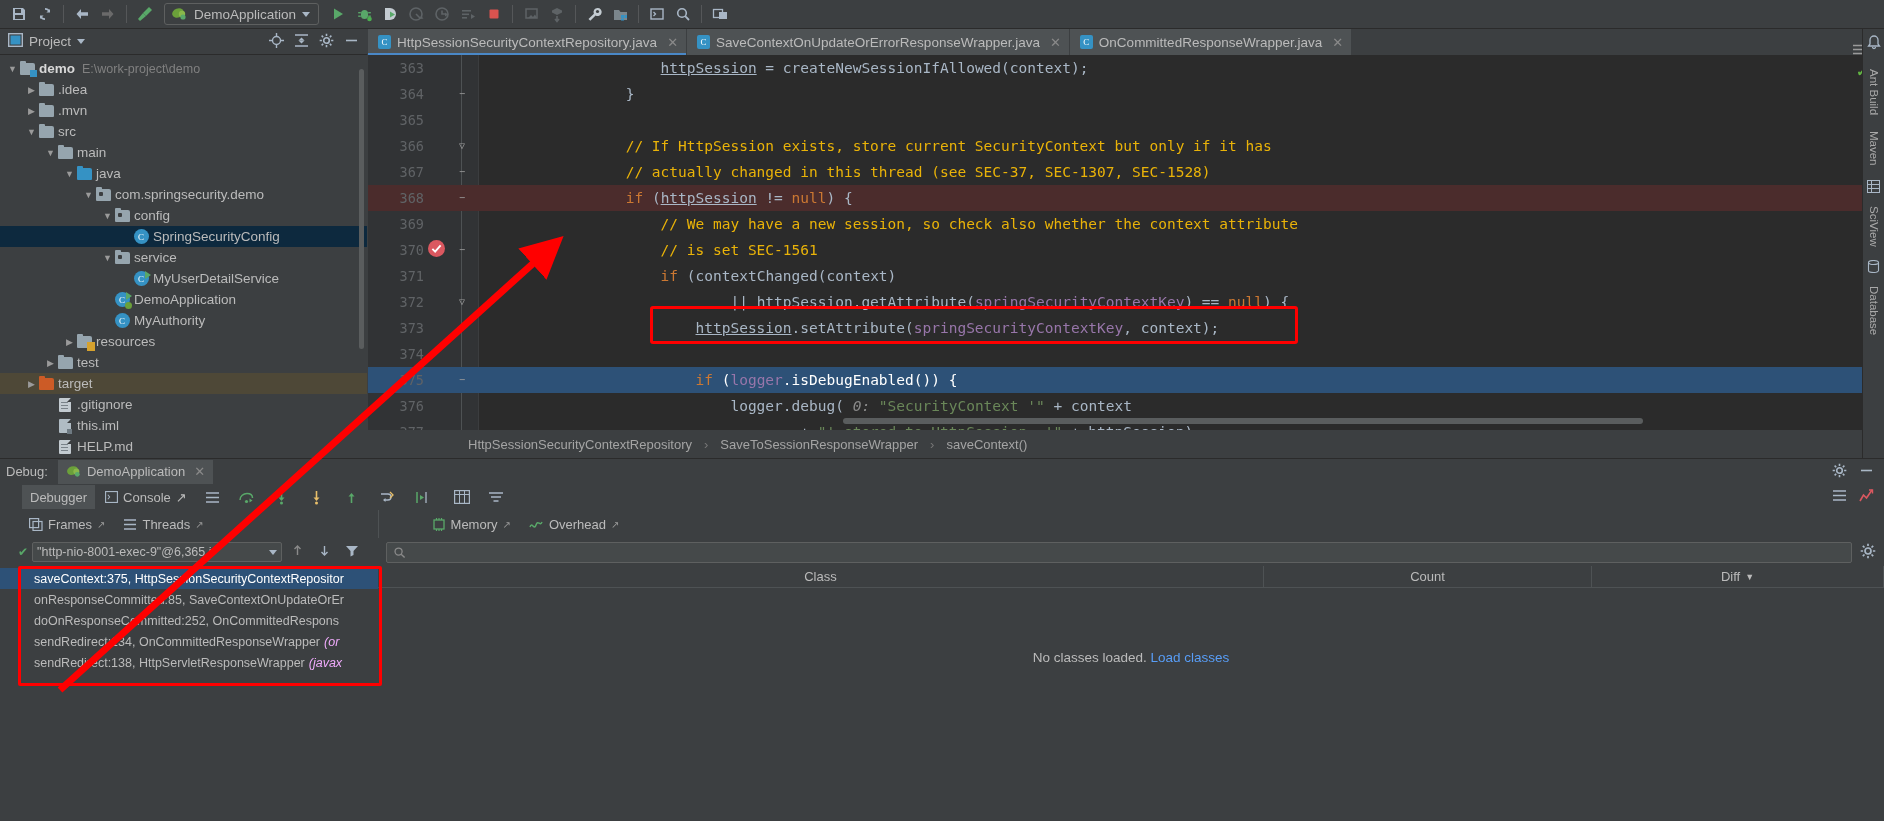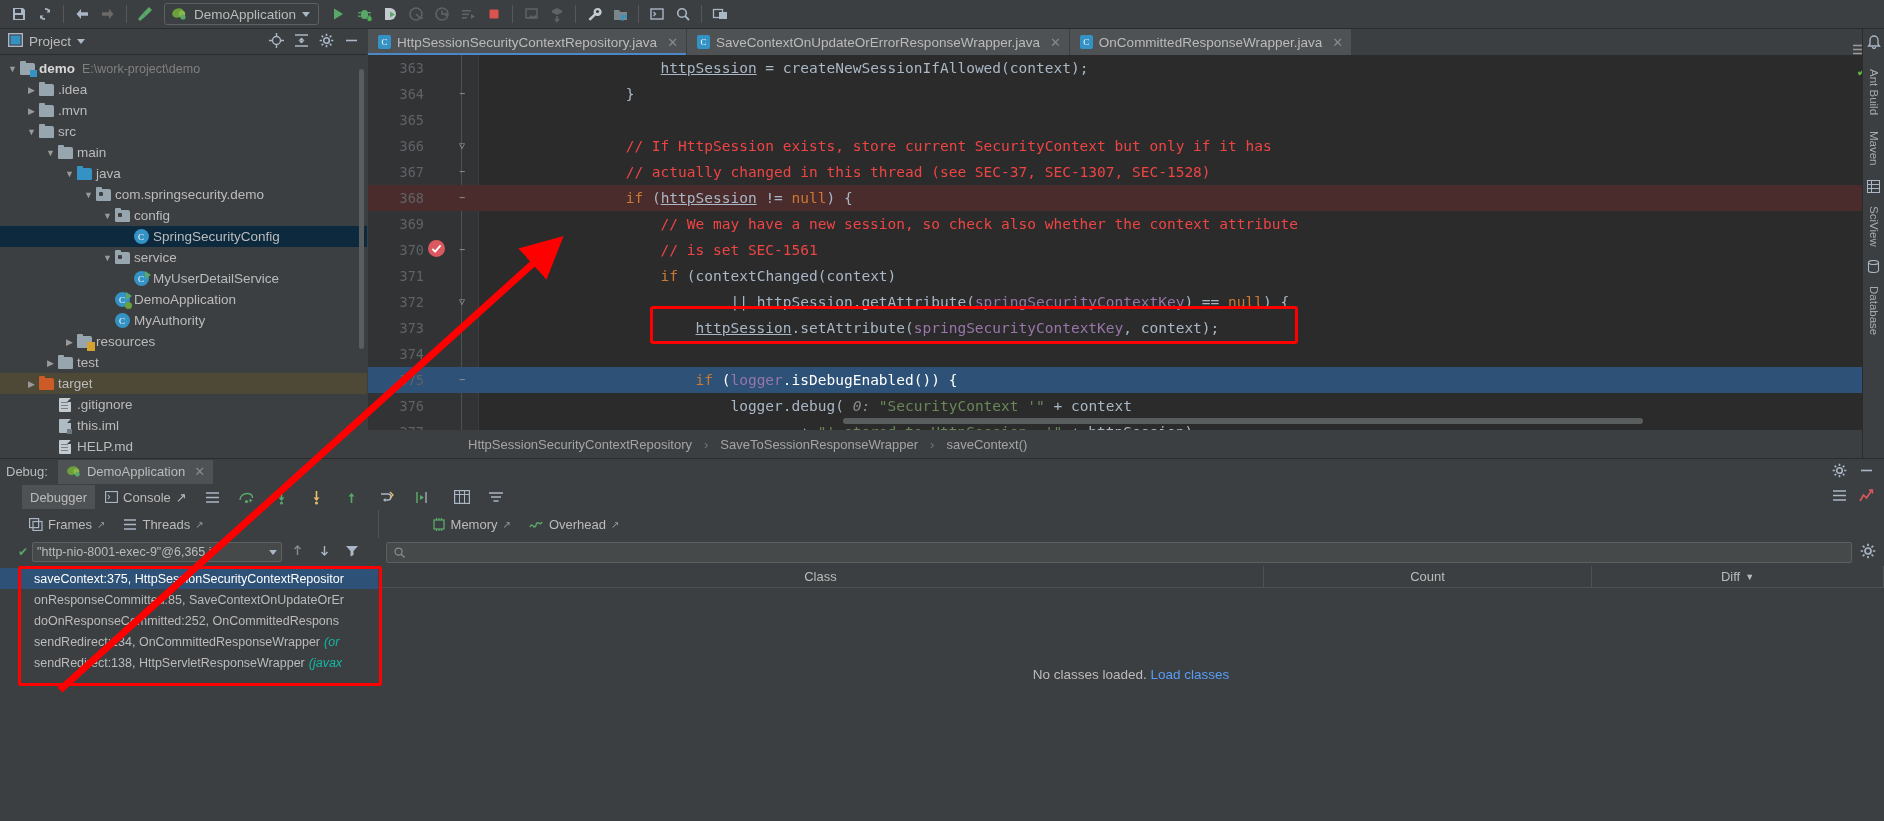--- a/index.html
+++ b/index.html
@@ -105,21 +105,21 @@
   .gutter { position:absolute; left:0; top:0; width:110px; height:375px; background:#313335; }
   .codearea { position:absolute; left:0; top:0; width:1516px; height:375px; }
   .ln {
     position:absolute; left:0; width:1516px; height:26px; line-height:26px; white-space:pre;
   }
   .ln .num { position:absolute; left:18px; width:38px; text-align:right; color:#606366; font-size:13.5px; }
   .ln .code { position:absolute; left:118px; color:#a9b7c6; }
   .ln.hl-red { background:#4b2c2c; }
   .ln.hl-blue { background:#2d5177; }
   .ln.hl-blue .code { color:#ffffff;}
-  .cmt { color:#ef4444; }
+  .cmt { color:#eab308; }
   .kw { color:#cc7832; }
   .str { color:#6a8759; }
   .fld { color:#9876aa; }
   .ul { text-decoration:underline; }
   .hintparam{ color:#8a8a8a; font-style:italic;}
   .foldmark { position:absolute; left:88px; width:12px; height:26px; display:flex; align-items:center; justify-content:center; color:#9a9a9a; font-size:10px;}
   .vline { position:absolute; left:93px; top:0; width:1px; height:375px; background:#4e5254;}
   .bp { position:absolute; left:60px; top:4px; width:17px; height:17px; border-radius:50%; background:#db5860;
         display:flex; align-items:center; justify-content:center; color:#fff; font-size:10px;}
   .editor-vsep1 { position:absolute; left:110px; top:0; width:1px; height:375px; background:#3b3d3f;}
@@ -176,30 +176,30 @@
     display:flex;align-items:center;gap:5px; width:250px; height:20px; border:1px solid #5e6060; border-radius:2px;
     background:#45494a; padding:0 4px; font-size:12.5px; color:#bbbbbb; overflow:hidden; white-space:nowrap;
   }
 
   .frames {
     position:absolute; left:0; top:566px; width:378px; height:255px; background:#3c3f41;
     padding-top:2px; overflow:hidden;
   }
   .frame { height:21px; display:flex; align-items:center; padding-left:34px; font-size:12.5px; white-space:nowrap; cursor:pointer; color:#bbbbbb;}
   .frame.sel { background:#2d5177; color:#ffffff;}
-  .frame .ital { color:#14b8a6; font-style:italic; margin-left:4px;}
+  .frame .ital { color:#f0abfc; font-style:italic; margin-left:4px;}
   .frame-icons { position:absolute; left:0; top:566px; width:20px; height:255px; display:flex; flex-direction:column; align-items:center; gap:10px; padding-top:4px;}
 
   
   .mempane { position:absolute; left:378px; top:538px; width:1506px; height:283px; background:#3c3f41; }
   .searchrow { position:absolute; left:0; top:0; width:1506px; height:28px; display:flex; align-items:center; padding:0 8px; gap:8px;}
   .searchbox { flex:1; height:21px; background:#45494a; border:1px solid #5e6060; border-radius:2px; display:flex;align-items:center; padding:0 6px; gap:6px;}
   .memhdr { position:absolute; left:0; top:28px; width:1506px; height:22px; background:#3c3f41; display:flex; border-bottom:1px solid #4e5254;}
   .memhdr .hcell { display:flex;align-items:center;justify-content:center; font-size:13px; color:#bbbbbb; border-right:1px solid #4e5254; gap:5px;}
-  .memempty { position:absolute; left:0; top:129px; width:1506px; text-align:center; font-size:13.5px; color:#bbbbbb;}
+  .memempty { position:absolute; left:0; top:112px; width:1506px; text-align:center; font-size:13.5px; color:#bbbbbb;}
   .memempty a { color:#589df6; text-decoration:none; cursor:pointer;}
 
   
   .redbox {
     position:absolute; left:650px; top:306px; width:648px; height:38px;
     border:3px solid #ff0000; border-radius:3px; pointer-events:none;
   }
   .redbox2 {
     position:absolute; left:18px; top:566px; width:364px; height:120px;
     border:3px solid #ff0000; border-radius:2px; pointer-events:none;

